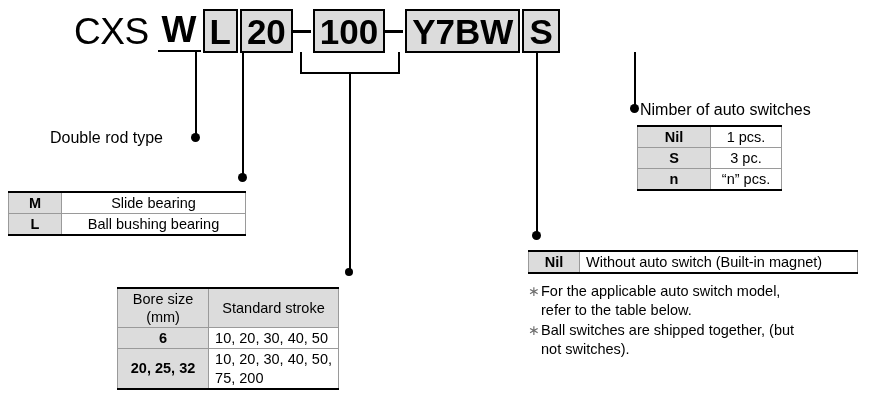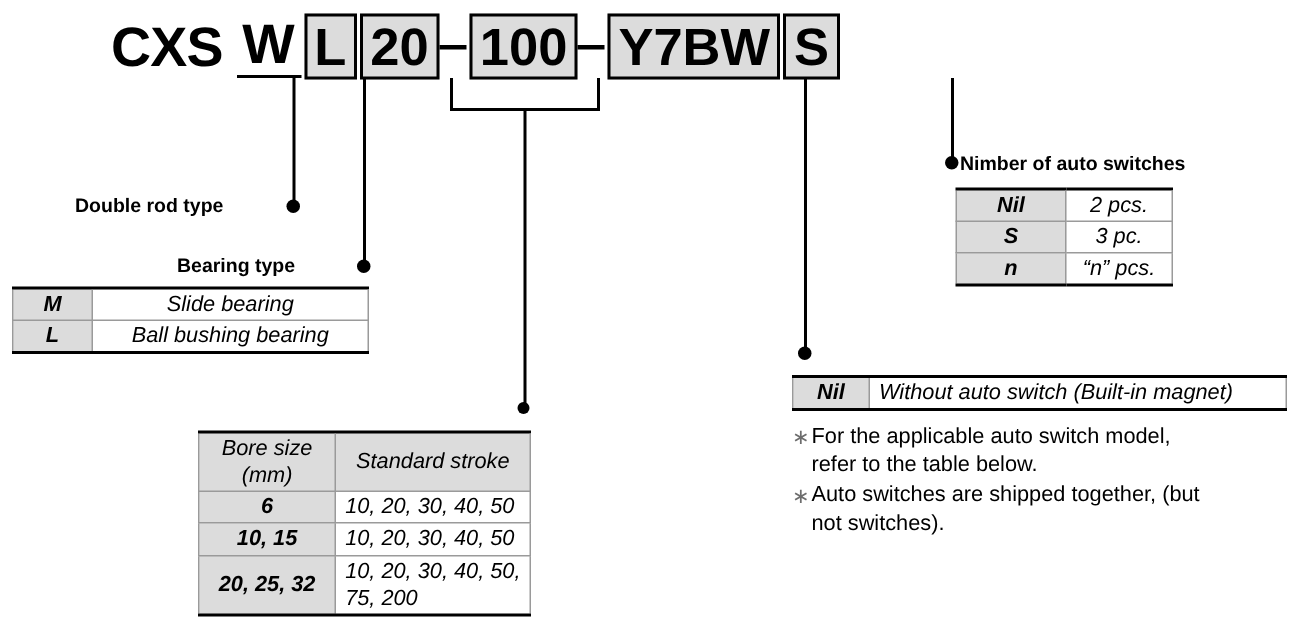--- a/index.html
+++ b/index.html
@@ -23,21 +23,21 @@
   .code-row {
     position: absolute;
     left: 74px;
     top: 8px;
     height: 46px;
     display: flex;
     align-items: center;
   }
   .code-prefix {
     font-size: 37px;
-    font-weight: bold;
+    font-weight: normal;
     letter-spacing: -0.5px;
     line-height: 1;
     padding-right: 9px;
   }
   .code-plain {
     font-size: 37px;
     font-weight: bold;
     line-height: 1;
     padding: 0 4px 2px 4px;
     border-bottom: 2px solid #000;
@@ -89,38 +89,37 @@
     position: absolute;
     width: 8px;
     height: 8px;
     border-radius: 50%;
     background: #000;
   }
 
   
   .sec-label {
     position: absolute;
-    font-size: 13px;
-    font-weight: bold;
+    font-size: 16px;
+    font-weight: normal;
     white-space: nowrap;
     line-height: 1;
   }
 
   
   table.spec {
     position: absolute;
     border-collapse: collapse;
     font-size: 14.5px;
     background: #ffffff;
   }
   table.spec td {
     border: 1px solid #9a9a9a;
     padding: 1px 6px;
     line-height: 1.25;
-    font-style: italic;
   }
   table.spec tr.first td { border-top: 2px solid #000; }
   table.spec tr.last  td { border-bottom: 2px solid #000; }
   td.key {
     background: #dcdcdc;
     font-weight: bold;
     text-align: center;
     white-space: nowrap;
   }
   td.val {
@@ -190,51 +189,46 @@
   <div class="arrow-dot" style="left:345px; top:268px;"></div>
 
   <div class="vline" style="left:536px; top:52px; height:183px;"></div>
   <div class="dot" style="left:532px; top:231px;"></div>
 
   <div class="vline" style="left:634px; top:52px; height:56px;"></div>
   <div class="dot" style="left:630px; top:104px;"></div>
 
   <div class="sec-label" style="left:50px; top:130px;">Double rod type</div>
 
-  <div class="sec-label" style="left:118px; top:170px;">Bearing type</div>
 
   <table class="spec" style="left:8px; top:191px; width:238px;">
     <tbody>
       <tr class="first">
         <td class="key" style="width:40px;">M</td>
         <td class="val val-c">Slide bearing</td>
       </tr>
       <tr class="last">
         <td class="key">L</td>
         <td class="val val-c">Ball bushing bearing</td>
       </tr>
     </tbody>
   </table>
 
 
-  <table class="spec" style="left:117px; top:287px; width:222px;margin-left:15px;">
+  <table class="spec" style="left:117px; top:287px; width:222px;">
     <tbody>
       <tr class="first">
         <td class="hdr" style="width:88px;">
           <span>Bore size</span><br>
           <span>(mm)</span>
         </td>
         <td class="hdr">Standard stroke</td>
       </tr>
       <tr>
         <td class="key">6</td>
-        <td class="val val-l">10, 20, 30, 40, 50</td>
-      </tr>
-      <tr>
-        <td class="key">10, 15</td>
         <td class="val val-l">10, 20, 30, 40, 50</td>
       </tr>
       <tr class="last">
         <td class="key">20, 25, 32</td>
         <td class="val val-l">
           <span>10, 20, 30, 40, 50,</span><br>
           <span>75, 200</span>
         </td>
       </tr>
     </tbody>
@@ -254,33 +248,33 @@
     <div class="note">
       <span class="note-mark">∗</span>
       <span class="note-text">
         <span>For the applicable auto switch model,</span><br>
         <span>refer to the table below.</span>
       </span>
     </div>
     <div class="note">
       <span class="note-mark">∗</span>
       <span class="note-text">
-        <span>Auto switches are shipped together, (but</span><br>
+        <span>Ball switches are shipped together, (but</span><br>
         <span>not switches).</span>
       </span>
     </div>
   </div>
 
   <div class="sec-label" style="left:640px; top:102px;">Nimber of auto switches</div>
 
   <table class="spec" style="left:637px; top:125px; width:145px;">
     <tbody>
       <tr class="first">
         <td class="key" style="width:60px;">Nil</td>
-        <td class="val val-c">2 pcs.</td>
+        <td class="val val-c">1 pcs.</td>
       </tr>
       <tr>
         <td class="key">S</td>
         <td class="val val-c">3 pc.</td>
       </tr>
       <tr class="last">
         <td class="key">n</td>
         <td class="val val-c">“n” pcs.</td>
       </tr>
     </tbody>

